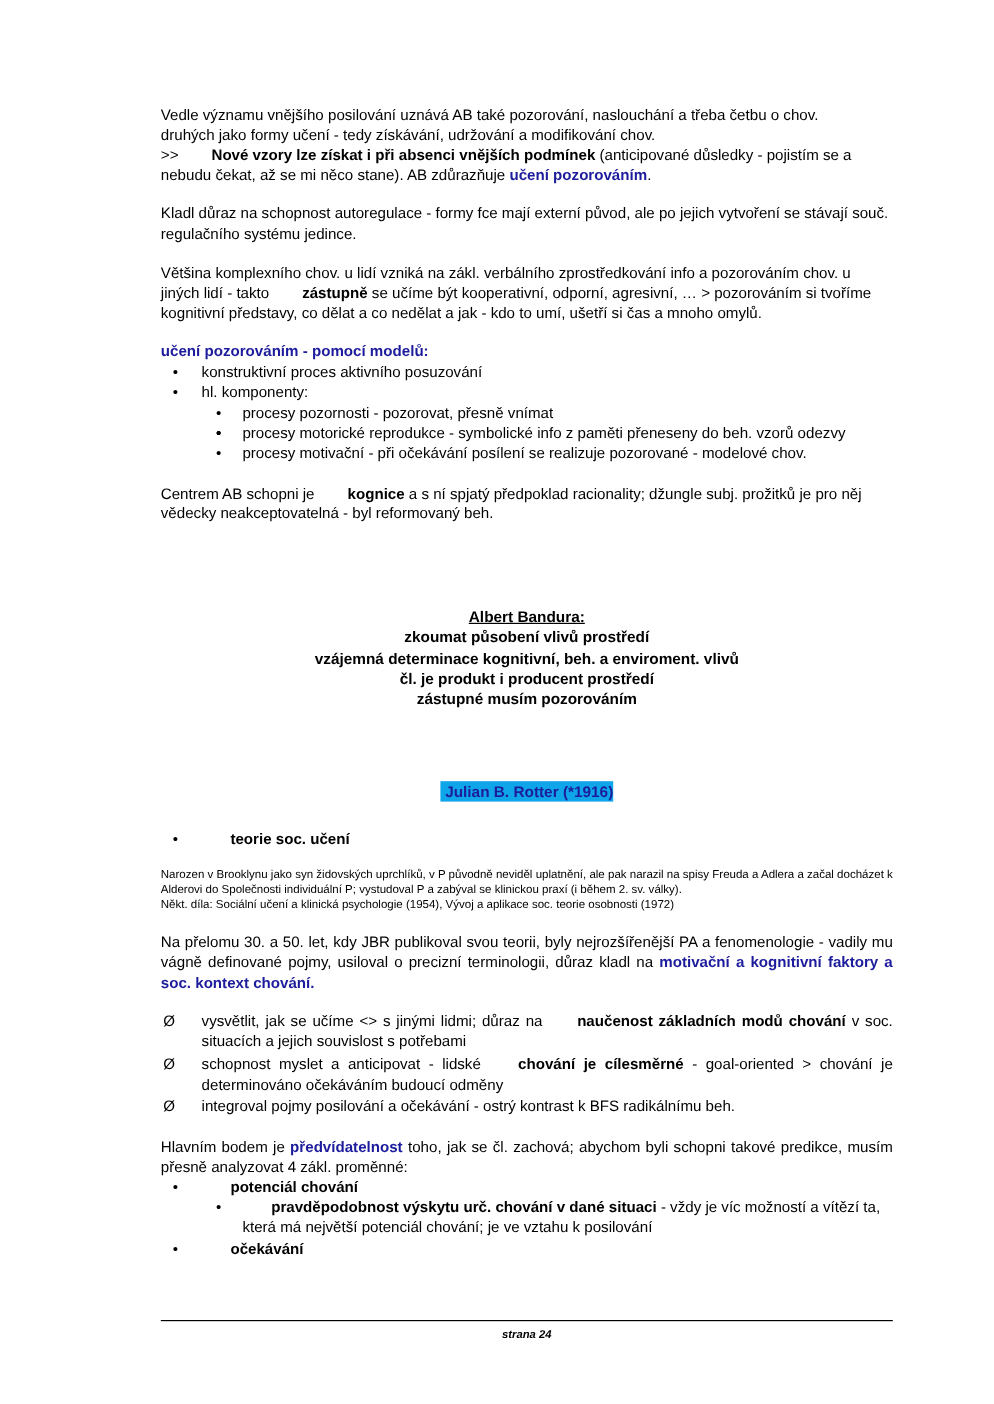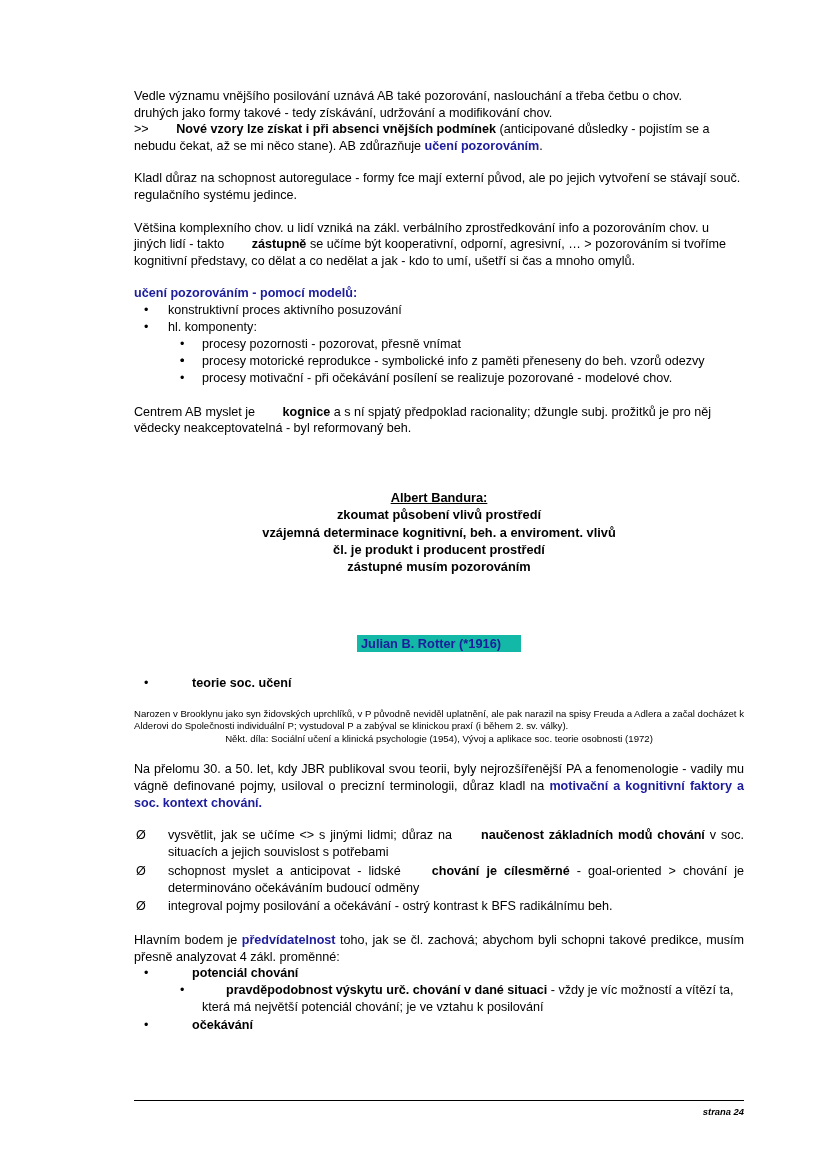--- a/index.html
+++ b/index.html
@@ -46,24 +46,24 @@
 
   b, .b { font-weight: bold; margin-left: 24px; }
   .blue { color: #1c1c9c; font-weight: bold; }
   .blue-head {
     color: #1c1c9c;
     font-weight: bold;
     font-size: 12.6px;
     line-height: 17px;
   }
   .hl-yellow {
-    background: #14b8a6;
+    background: #0ea5e9;
     color: #1c1c9c;
     font-weight: bold;
-    padding: 1px 20px 1px 4px;
+    padding: 1px 0 1px 4px;
   }
 
   
   ul.lvl1 {
     list-style: none;
     margin: 0;
     padding: 0;
   }
   ul.lvl1 > li {
     position: relative;
@@ -116,67 +116,68 @@
     top: 0;
     font-size: 12.6px;
   }
 
   
   .center-block {
     text-align: center;
     font-size: 12.8px;
     font-weight: bold;
     line-height: 17.4px;
+    margin-top: 16px;
   }
   .center-block .title {
     text-decoration: underline;
   }
 
   
   .smallprint {
     font-size: 9.6px;
     line-height: 12.6px;
     text-align: justify;
   }
-  .smallprint .l2 { text-align: center; }
+  .smallprint .l2 { text-align: left; }
 
   
   .footer-rule {
     position: absolute;
     left: 134px;
     top: 1100px;
     width: 610px;
     height: 0;
     border-top: 1.6px solid #000;
   }
   .footer-text {
     position: absolute;
     left: 134px;
     top: 1106px;
     width: 610px;
-    text-align: right;
+    text-align: center;
     font-size: 9.4px;
     font-style: italic;
     font-weight: bold;
     color: #000;
   }
   .center-heading {
     text-align: center;
     font-size: 12.8px;
   }
 </style>
 </head>
 <body>
 
 <div class="page">
   <div class="content">
 
     <div class="para">
       <span>Vedle významu vnějšího posilování uznává AB také pozorování, naslouchání a třeba četbu o chov.</span><br>
-      <span>druhých jako formy takové - tedy získávání, udržování a modifikování chov.</span><br>
+      <span>druhých jako formy učení - tedy získávání, udržování a modifikování chov.</span><br>
       <span>&gt;&gt; </span><b>Nové vzory lze získat i při absenci vnějších podmínek</b><span> (anticipované důsledky - pojistím se a</span><br>
       <span>nebudu čekat, až se mi něco stane). AB zdůrazňuje </span><span class="blue">učení pozorováním</span><span>.</span>
     </div>
 
     <div class="gap-md"></div>
 
     <div class="para">Kladl důraz na schopnost autoregulace - formy fce mají externí původ, ale po jejich vytvoření se stávají souč. regulačního systému jedince.</div>
 
     <div class="gap-md"></div>
 
@@ -215,21 +216,21 @@
         <li>
           <span class="bul">•</span>
           <span>procesy motivační - při očekávání posílení se realizuje pozorované - modelové chov.</span>
         </li>
       </ul>
     </div>
 
     <div class="gap-md"></div>
 
     <div class="para">
-      <span>Centrem AB myslet je </span><b>kognice</b><span> a s ní spjatý předpoklad racionality; džungle subj. prožitků je pro něj vědecky neakceptovatelná - byl reformovaný beh.</span>
+      <span>Centrem AB schopni je </span><b>kognice</b><span> a s ní spjatý předpoklad racionality; džungle subj. prožitků je pro něj vědecky neakceptovatelná - byl reformovaný beh.</span>
     </div>
 
     <div class="gap-xl"></div>
     <div class="gap-md"></div>
 
     <div class="center-block">
       <div class="title">Albert Bandura:</div>
       <div>zkoumat působení vlivů prostředí</div>
       <div>vzájemná determinace kognitivní, beh. a enviroment. vlivů</div>
       <div>čl. je produkt i producent prostředí</div>

